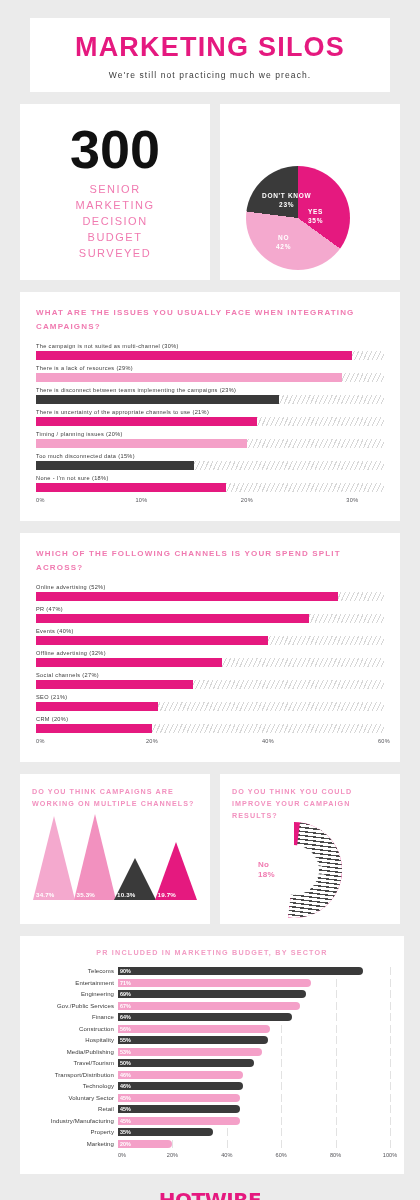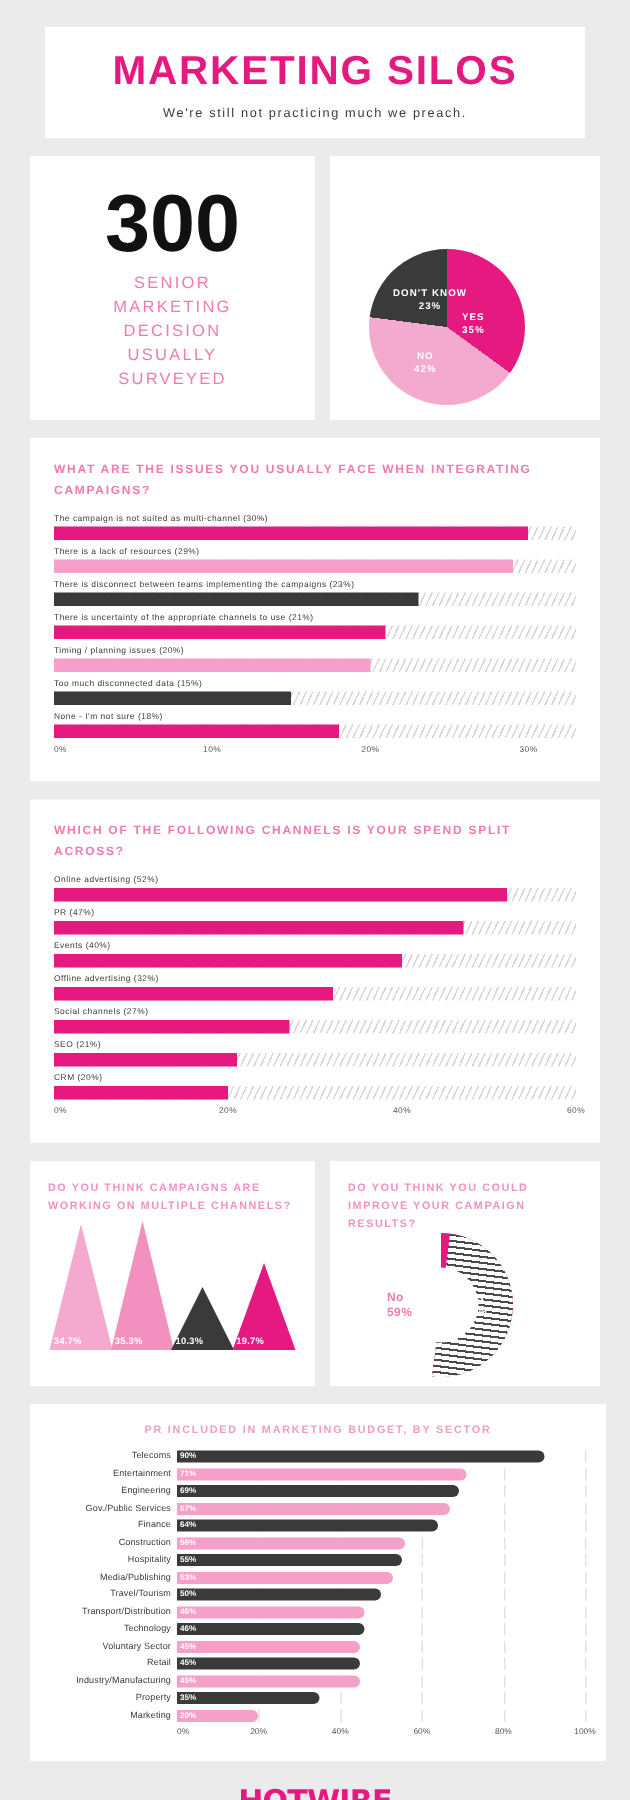--- a/index.html
+++ b/index.html
@@ -134,21 +134,21 @@
     <div class="subtitle">We're still not practicing much we preach.</div>
   </div>
 
   <div class="row2">
     <div class="card stat-card">
       <div class="bignum">300</div>
       <div class="stat-lines">
         <div>SENIOR</div>
         <div>MARKETING</div>
         <div>DECISION</div>
-        <div>USUALLY</div>
+        <div>BUDGET</div>
         <div>SURVEYED</div>
       </div>
     </div>
 
     <div class="card pie-card">
       <div class="pie-wrap">
         <div class="pie"></div>
         <div class="pie-lab lab-yes">
           <div>YES</div>
           <div>35%</div>
@@ -294,21 +294,21 @@
         <div class="donut">
           <div class="donut-stripe"></div>
           <div class="donut-hole"></div>
         </div>
         <div class="donut-lab d-yes">
           <div>Yes</div>
           <div>52%</div>
         </div>
         <div class="donut-lab d-no">
           <div>No</div>
-          <div>59%</div>
+          <div>18%</div>
         </div>
       </div>
     </div>
   </div>
 
   <div class="card sector-card">
     <div class="sector-title">PR INCLUDED IN MARKETING BUDGET, BY SECTOR</div>
     <div id="sector-rows">
         <div class="srow">
           <div class="sname">Telecoms</div>

